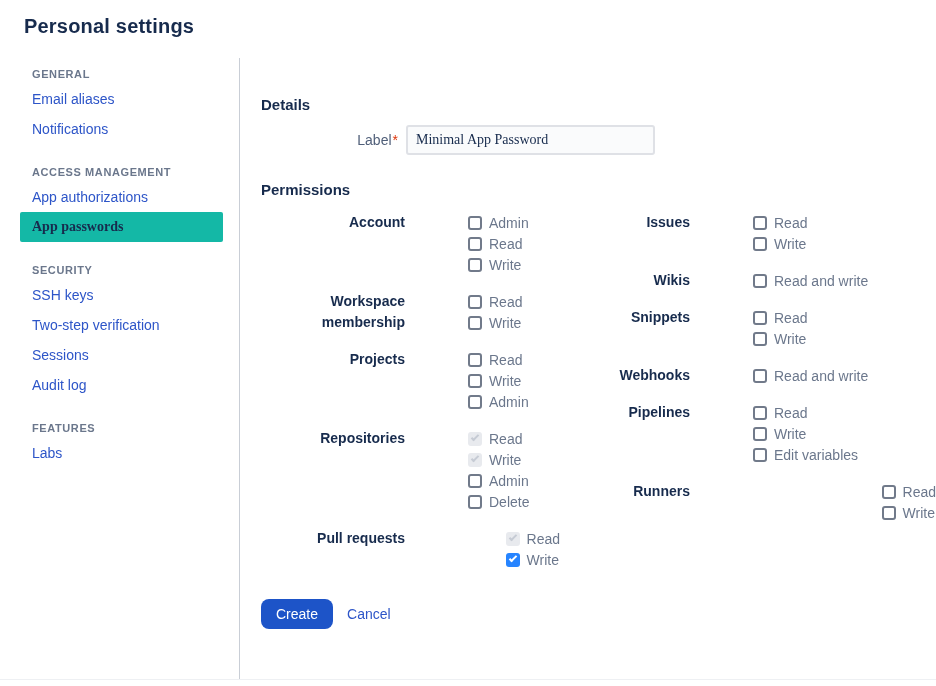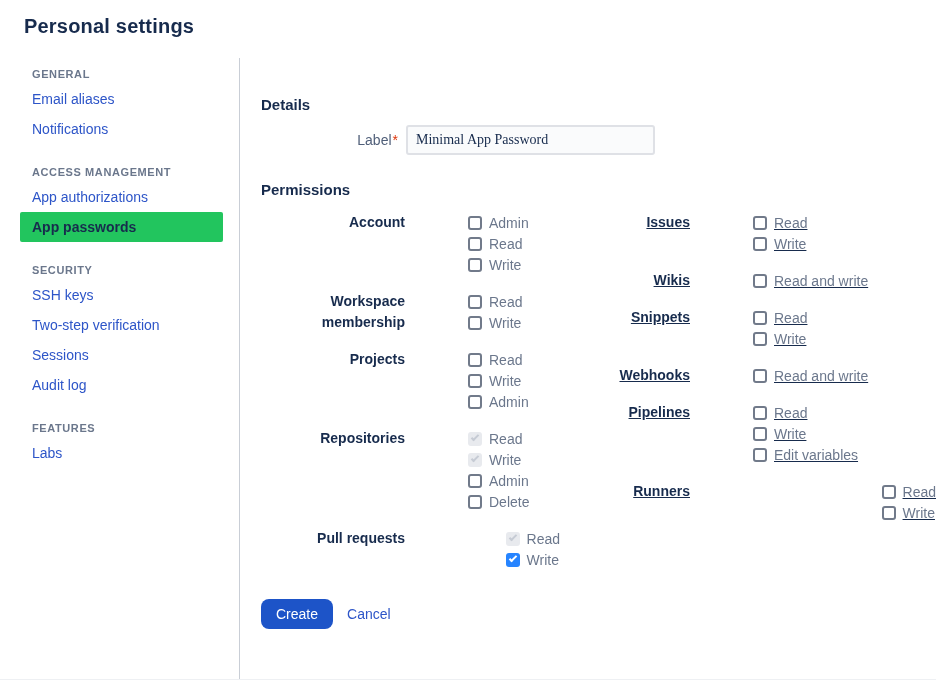--- a/index.html
+++ b/index.html
@@ -31,42 +31,42 @@
     letter-spacing: 0.6px; text-transform: uppercase;
     margin: 22px 0 4px 12px;
   }
   .side-heading.first { margin-top: 6px; }
   .side-item {
     display: block; font-size: 14px; line-height: 18px;
     padding: 6px 8px 6px 12px; color: #2d55c8;
     text-decoration: none; cursor: pointer; border-radius: 2px;
   }
   .side-item.selected {
-    background: #22c55e; color: #172B4D; font-weight: bold;
+    background: #14b8a6; color: #172B4D; font-weight: bold; font-family: Liberation Serif, serif;
   }
   
   .main { flex: 1; padding: 12px 0 0 21px; }
   .form-title { font-size: 17px; font-weight: bold; color: #172B4D; }
   .section-heading { font-size: 15px; font-weight: bold; color: #172B4D; margin-top: 26px; }
   .field-row { display: flex; align-items: center; margin-top: 12px; }
   .field-label {
     width: 137px; text-align: right; font-size: 14px; color: #505F79;
     margin-right: 8px; flex: 0 0 137px;
   }
   .req { color: #DE350B; margin-left: 1px; }
   .text-input {
     width: 249px; height: 30px;
     background: #FAFBFC; border: 2px solid #DFE1E6; border-radius: 3px;
     font-family: Liberation Serif, serif;
     font-size: 14px; color: #172B4D; padding: 0 8px; outline: none;
   }
   
   .perm-columns { display: flex; margin-top: 14px; }
   .perm-col.left { width: 299px; flex: 0 0 299px; }
-  .perm-col.right { flex: 1; text-decoration: underline; }
+  .perm-col.right { flex: 1; }
   .perm-group { display: flex; align-items: flex-start; margin-bottom: 16px; gap: 47px; }
   .perm-group:last-child { margin-bottom: 0; justify-content: space-between; }
   .perm-col.left .group-label { width: 144px; flex: 0 0 144px; }
   .perm-col.right .group-label { width: 130px; flex: 0 0 130px; }
   .group-label {
     text-align: right; font-size: 14px; font-weight: bold;
     color: #172B4D; line-height: 21px; margin-right: 16px;
   }
   .options { display: flex; flex-direction: column; }
   .option { display: flex; align-items: center; height: 21px; }

